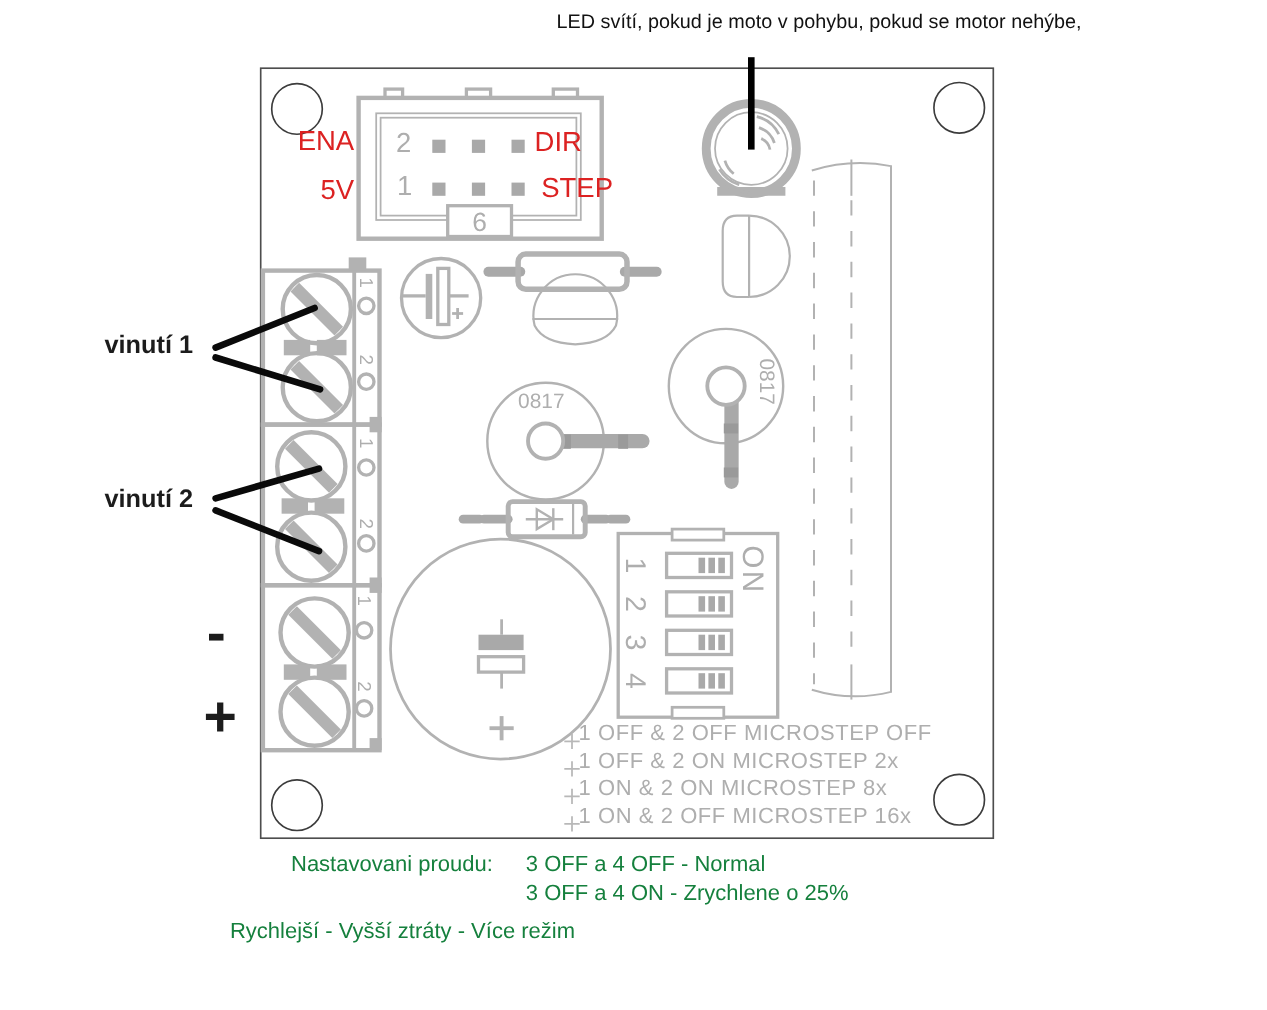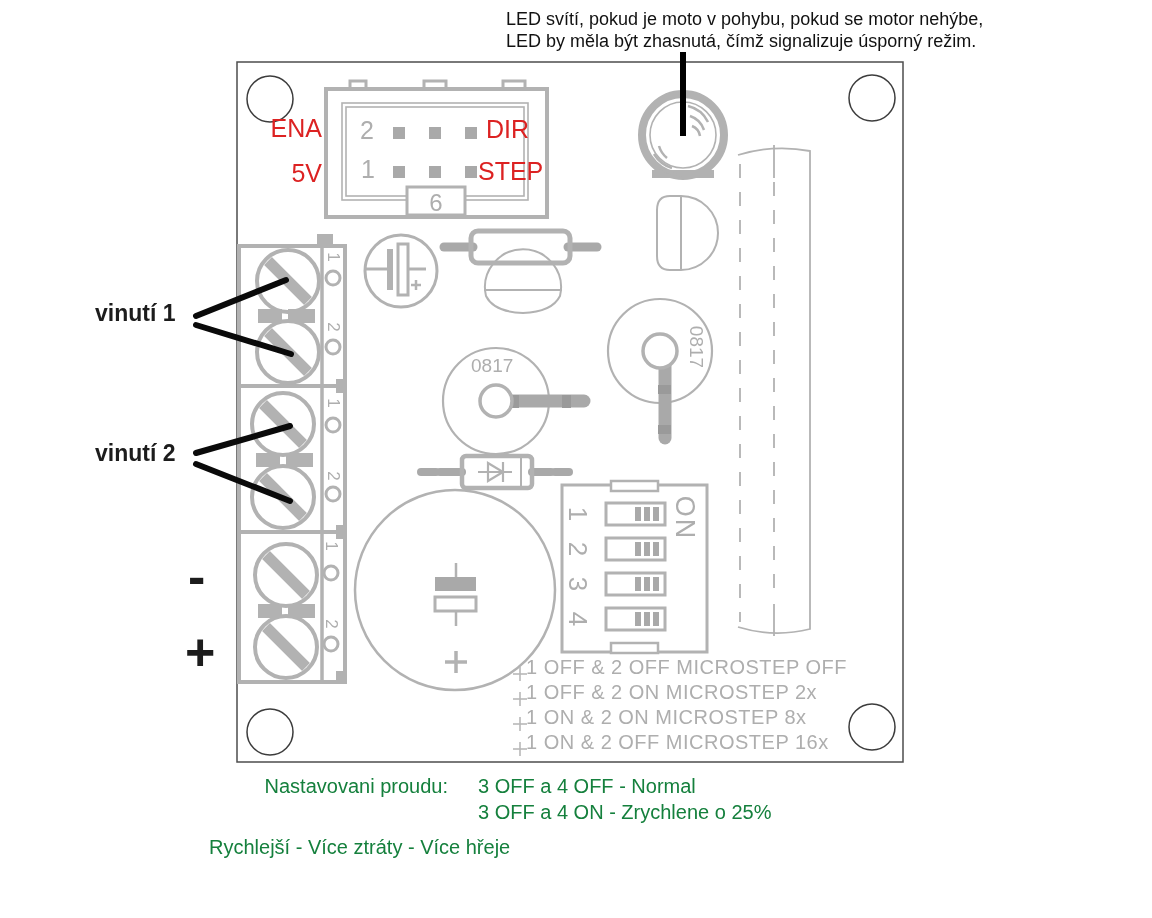--- a/index.html
+++ b/index.html
@@ -220,27 +220,26 @@
   <g stroke="#0a0a0a" stroke-width="6" stroke-linecap="round">
     <line x1="196" y1="316" x2="286" y2="280"></line>
     <line x1="196" y1="325" x2="291" y2="354"></line>
     <line x1="196" y1="453" x2="290" y2="426"></line>
     <line x1="196" y1="464" x2="290" y2="501"></line>
   </g>
 </svg>
 
   <div class="t ann" style="left:506px; top:8px;">
     <div>LED svítí, pokud je moto v pohybu, pokud se motor nehýbe,</div>
-    <div>LED by měla být zhasnutá, čímž signalizuje úsporný režim.</div>
   </div>
 
   <div class="t red rgt" style="left:262px; top:116px; width:60px; font-size:25px;">ENA</div>
   <div class="t red rgt" style="left:262px; top:161px; width:60px; font-size:25px;">5V</div>
   <div class="t red" style="left:486px; top:117px; font-size:25px;">DIR</div>
-  <div class="t red" style="left:478px; top:159px; font-size:25px;">STEP</div>
+  <div class="t red" style="left:478px; top:159px; font-size:25px;padding-left:14px;">STEP</div>
 
   <div class="t gray" style="left:360px; top:118px; font-size:25px;">2</div>
   <div class="t gray" style="left:361px; top:157px; font-size:25px;">1</div>
   <div class="t gray ctr" style="left:407px; top:191px; width:58px; font-size:24px;">6</div>
 
   <div class="t bold" style="left:95px; top:302px; font-size:23px;">vinutí 1</div>
   <div class="t bold" style="left:95px; top:442px; font-size:23px;">vinutí 2</div>
   <div class="t bold" style="left:188px; top:550px; font-size:52px;">-</div>
   <div class="t bold" style="left:185px; top:626px; font-size:52px;">+</div>
 
@@ -261,15 +260,15 @@
   <div class="t gray rot" style="left:684px; top:518px; font-size:27px; letter-spacing:2px;">ON</div>
 
   <div class="t ms" style="left:526px; top:657px;">1 OFF &amp; 2 OFF MICROSTEP OFF</div>
   <div class="t ms" style="left:526px; top:682px;">1 OFF &amp; 2 ON MICROSTEP 2x</div>
   <div class="t ms" style="left:526px; top:707px;">1 ON &amp; 2 ON MICROSTEP 8x</div>
   <div class="t ms" style="left:526px; top:732px;">1 ON &amp; 2 OFF MICROSTEP 16x</div>
 
   <div class="t blk rgt" style="left:248px; top:776px; width:200px;">Nastavovani proudu:</div>
   <div class="t blk" style="left:478px; top:776px;">3 OFF a 4 OFF - Normal</div>
   <div class="t blk" style="left:478px; top:802px;">3 OFF a 4 ON - Zrychlene o 25%</div>
-  <div class="t blk" style="left:209px; top:837px;">Rychlejší - Více ztráty - Více hřeje</div>
+  <div class="t blk" style="left:209px; top:837px;">Rychlejší - Vyšší ztráty - Více režim</div>
 
 </div>
 
 </body></html>

